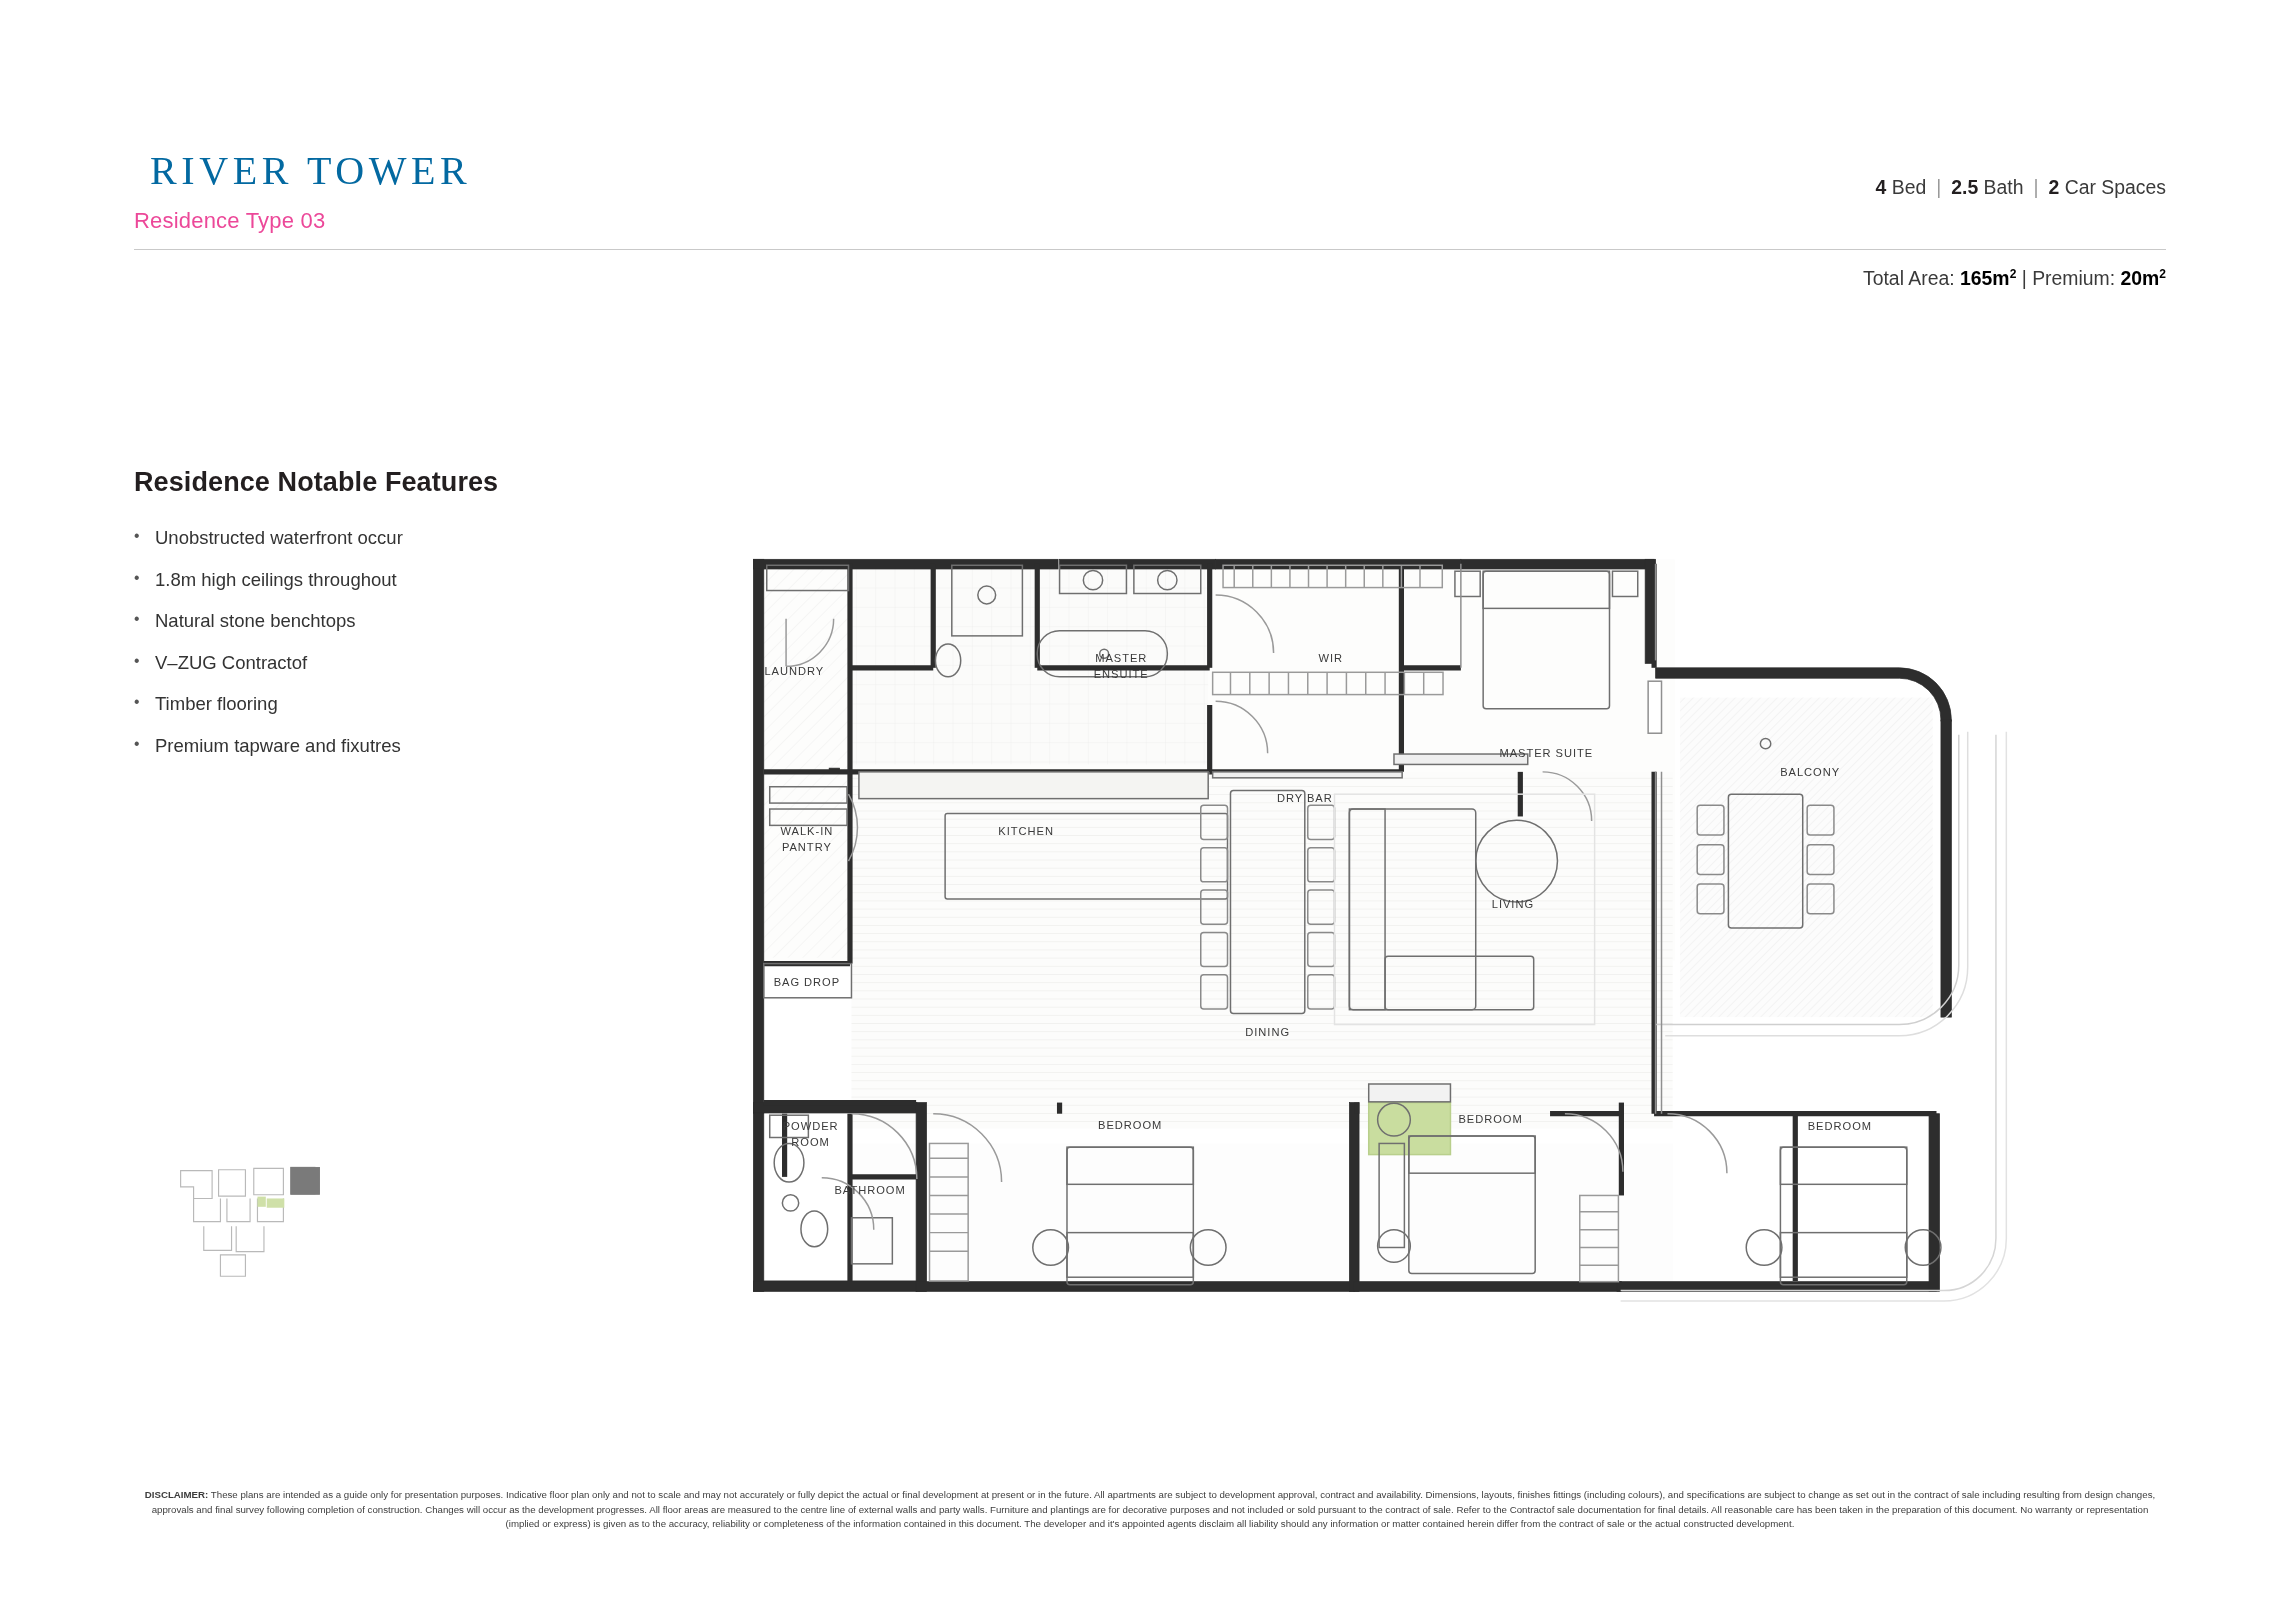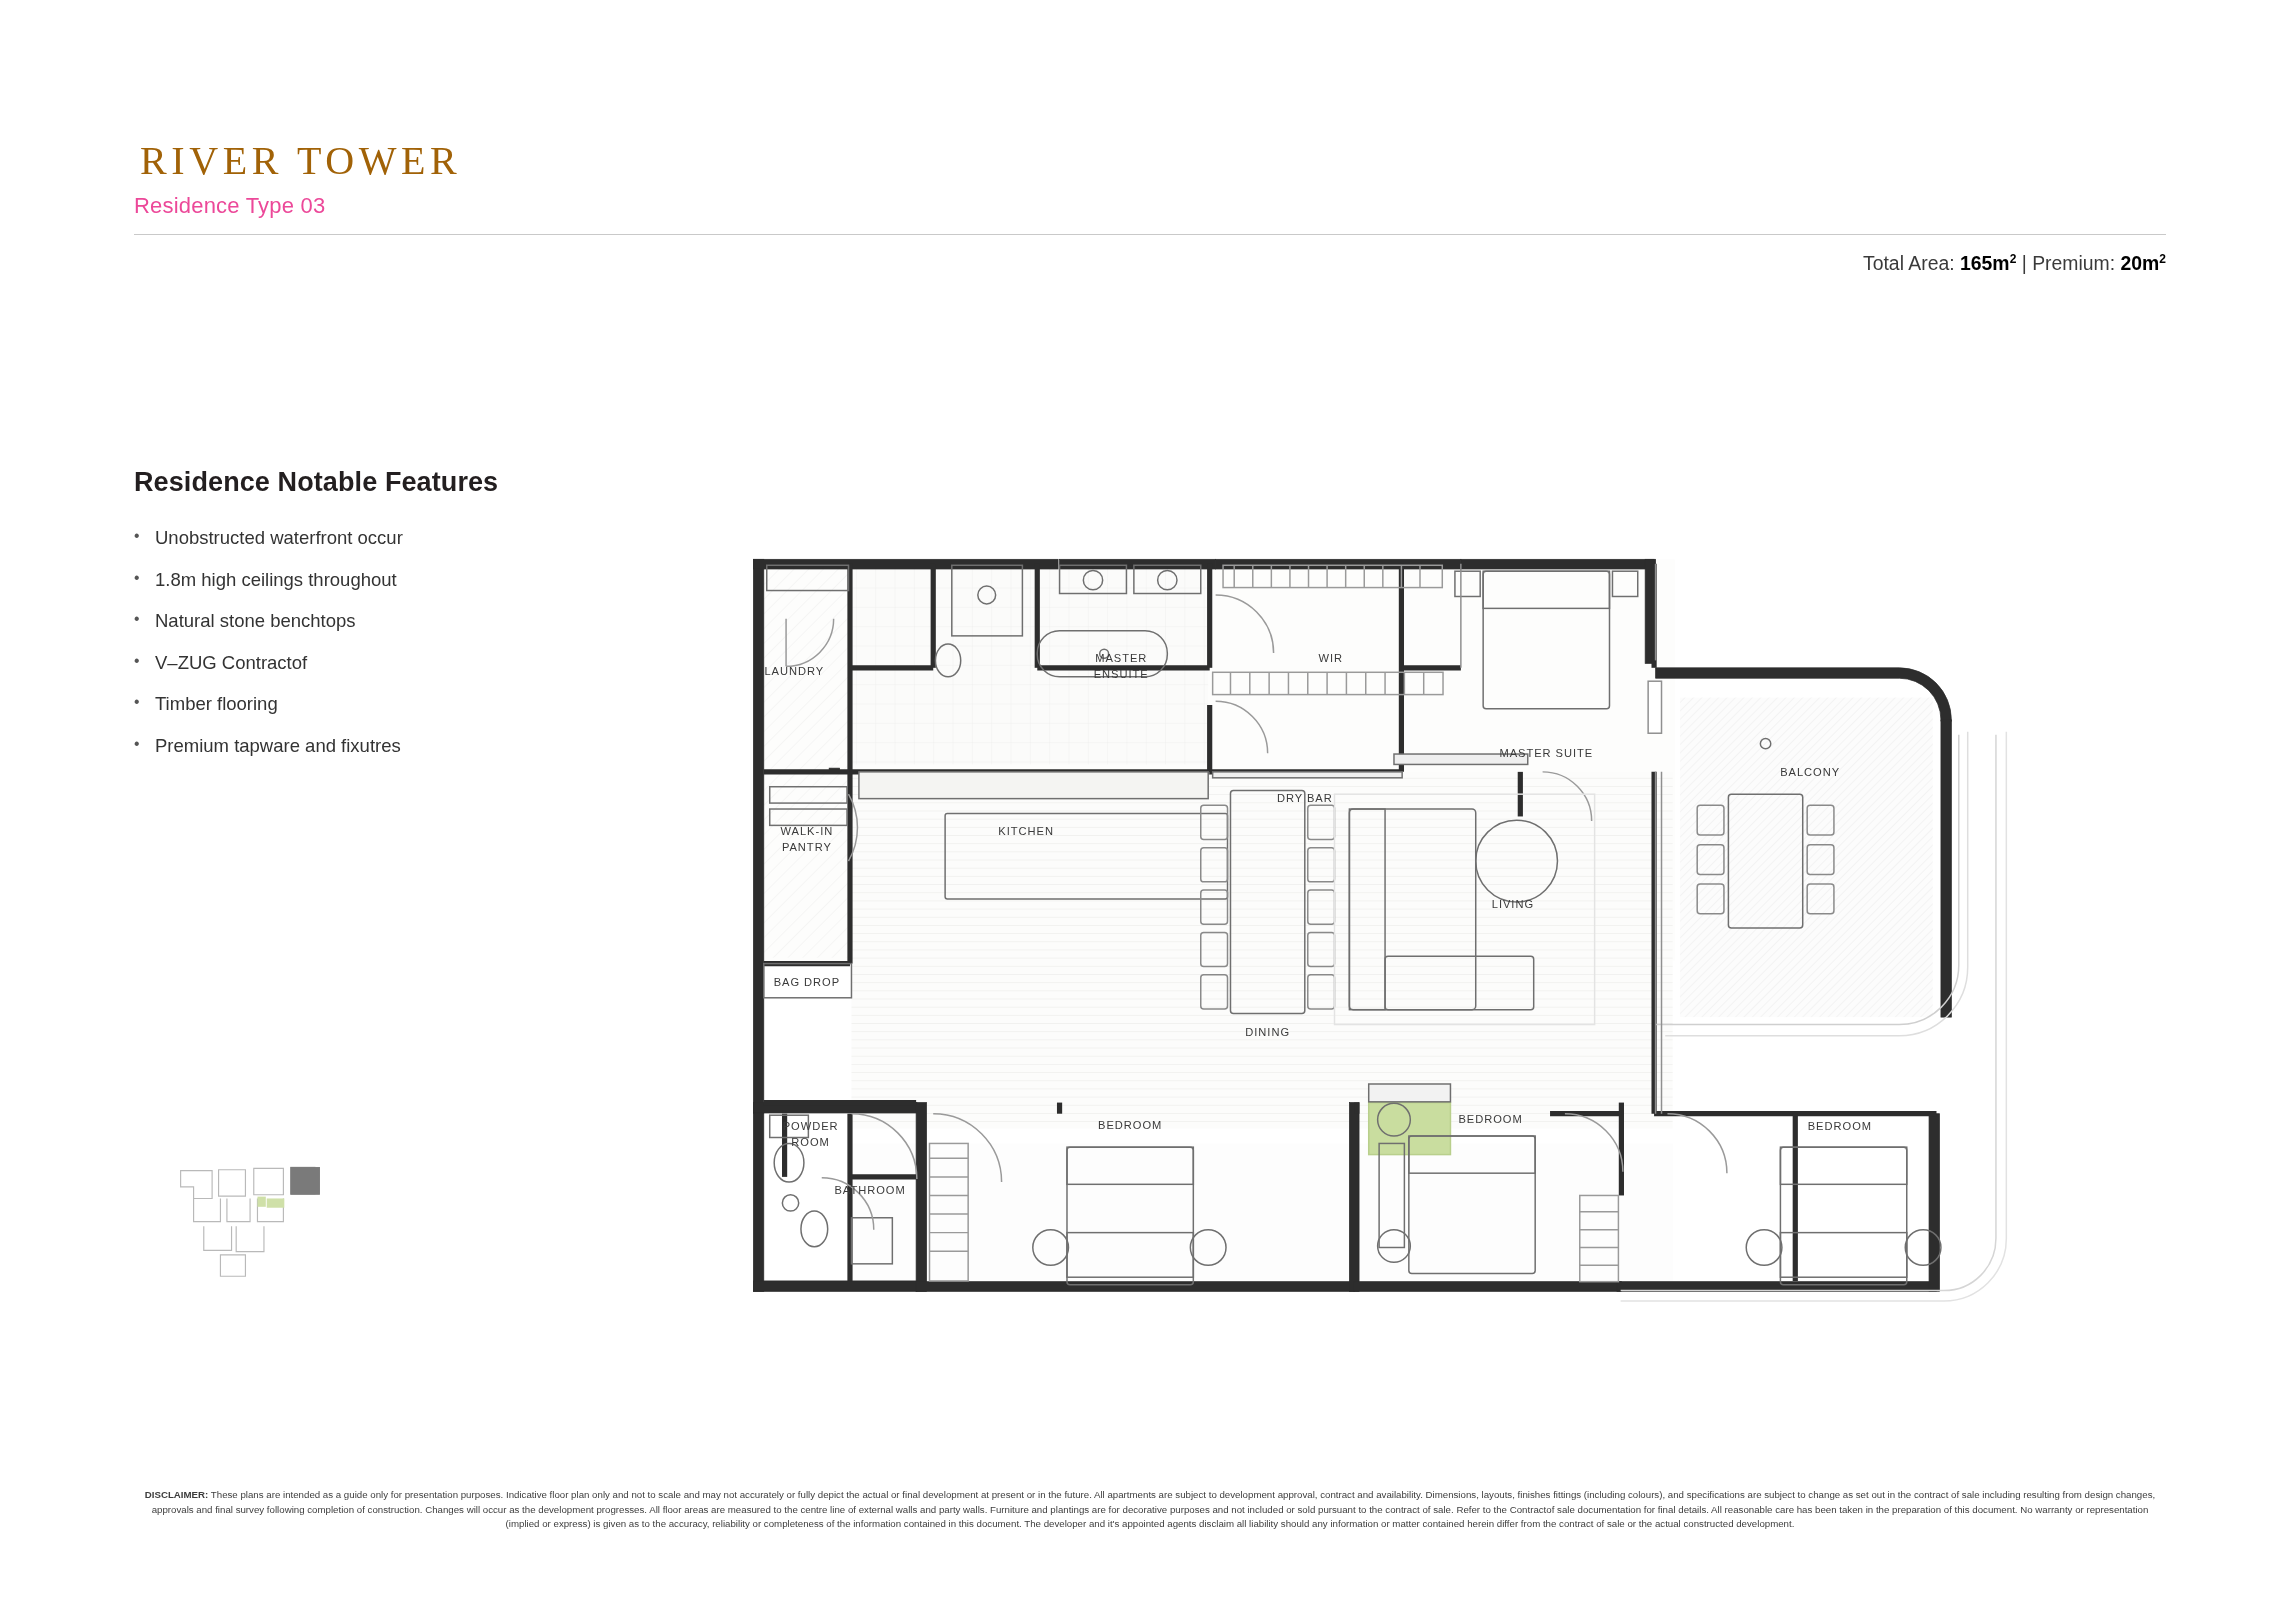--- a/index.html
+++ b/index.html
@@ -18,23 +18,23 @@
     position: absolute;
     left: 134px; top: 134px; width: 2032px;
   }
   .title-row {
     display: flex; align-items: flex-start; justify-content: space-between;
   }
   .brand-title {
     font-family: "Liberation Serif", serif;
     font-size: 40px;
     letter-spacing: 4.6px;
-    color: #a16207;
+    color: #0369a1;
     line-height: 1.05;
-    margin: 6px;
+    margin: 16px;
     font-weight: 400;
   }
   .brand-sub {
     font-size: 22px;
     color: #ec4899;
     margin-top: 11px;
     letter-spacing: 0.2px;
   }
   .specs {
     text-align: right;
@@ -113,20 +113,30 @@
   text { font-family: "Liberation Sans", sans-serif; }
 </style>
 </head>
 <body>
 
 <div class="header">
   <div class="title-row">
     <div>
       <h1 class="brand-title">RIVER TOWER</h1>
       <div class="brand-sub">Residence Type 03</div>
+    </div>
+    <div class="specs">
+      <span class="b">4</span>
+      <span>Bed</span>
+      <span class="sep">|</span>
+      <span class="b">2.5</span>
+      <span>Bath</span>
+      <span class="sep">|</span>
+      <span class="b">2</span>
+      <span>Car Spaces</span>
     </div>
   </div>
   <div class="rule"></div>
   <div class="areas">
     <span>Total Area:</span>
     <span class="b">165m</span><sup class="b">2</sup>
     <span class="sep">|</span>
     <span>Premium:</span>
     <span class="b">20m</span><sup class="b">2</sup>
   </div>

